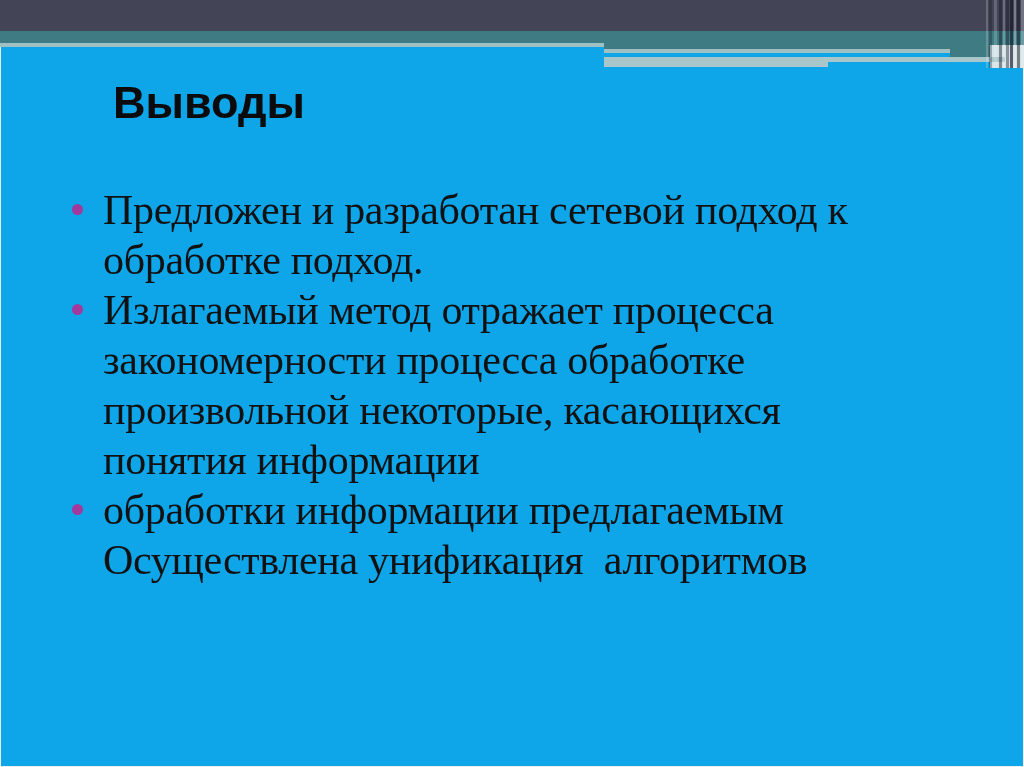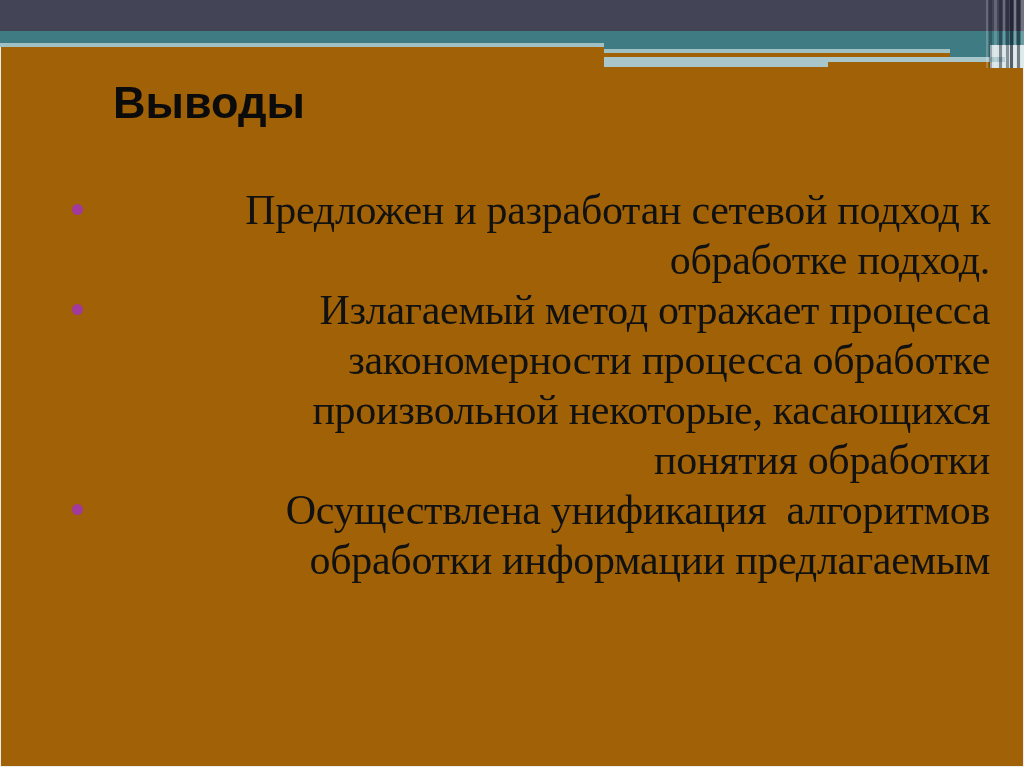--- a/index.html
+++ b/index.html
@@ -1,19 +1,19 @@
 <!DOCTYPE html>
 <html><head>
 <meta charset="utf-8">
 <style>
   html,body{margin:0;padding:0;background:#ffffff;}
   .slide{
     position:relative;
     width:1024px;height:767px;
-    background:#a16207;
+    background:#0ea5e9;
     overflow:hidden;
     box-shadow: inset 0 0 0 1px #ededed;
     font-family:"Liberation Serif", serif;
   }
   
   .abs{position:absolute;}
   .bar-dark   {left:0;   top:0;   width:1024px; height:31px; background:#434557;}
   .bar-teal   {left:0;   top:31px;width:1024px; height:14px; background:#3F7B82;}
   .strip-left {left:0;   top:43px;width:604px;  height:4px;  background:#9FC1C4;}
   .right-ext  {left:604px;top:43px;width:386px; height:7px;  background:#3F7B82;}
@@ -37,21 +37,21 @@
   .title{
     position:absolute;left:113px;top:80px;
     font-family:"Liberation Sans", sans-serif;
     font-weight:700;font-size:45px;line-height:45px;
     color:#0b0b0b;letter-spacing:0px;white-space:pre;
   }
   
   .body-list{
     position:absolute;left:60px;top:185px;width:930px;
   }
-  .bullet-item{position:relative;padding-left:43px;text-align:right;}
+  .bullet-item{position:relative;padding-left:43px;}
   .bullet-dot{
     position:absolute;left:12px;top:19px;
     width:11px;height:11px;border-radius:50%;
     background:#A2399C;
   }
   .bullet-line{
     font-size:42px;line-height:50px;color:#111111;
     white-space:pre;letter-spacing:-0.3px;
   }
 </style>
@@ -88,23 +88,23 @@
       <span class="bullet-dot"></span>
       <div class="bullet-line">Предложен и разработан сетевой подход к</div>
       <div class="bullet-line">обработке подход.</div>
     </div>
 
     <div class="bullet-item">
       <span class="bullet-dot"></span>
       <div class="bullet-line">Излагаемый метод отражает процесса</div>
       <div class="bullet-line">закономерности процесса обработке</div>
       <div class="bullet-line">произвольной некоторые, касающихся</div>
-      <div class="bullet-line">понятия обработки</div>
+      <div class="bullet-line">понятия информации</div>
     </div>
 
     <div class="bullet-item">
       <span class="bullet-dot"></span>
+      <div class="bullet-line">обработки информации предлагаемым</div>
       <div class="bullet-line">Осуществлена унификация  алгоритмов</div>
-      <div class="bullet-line">обработки информации предлагаемым</div>
     </div>
 
   </div>
 </div>
 
 </body></html>

